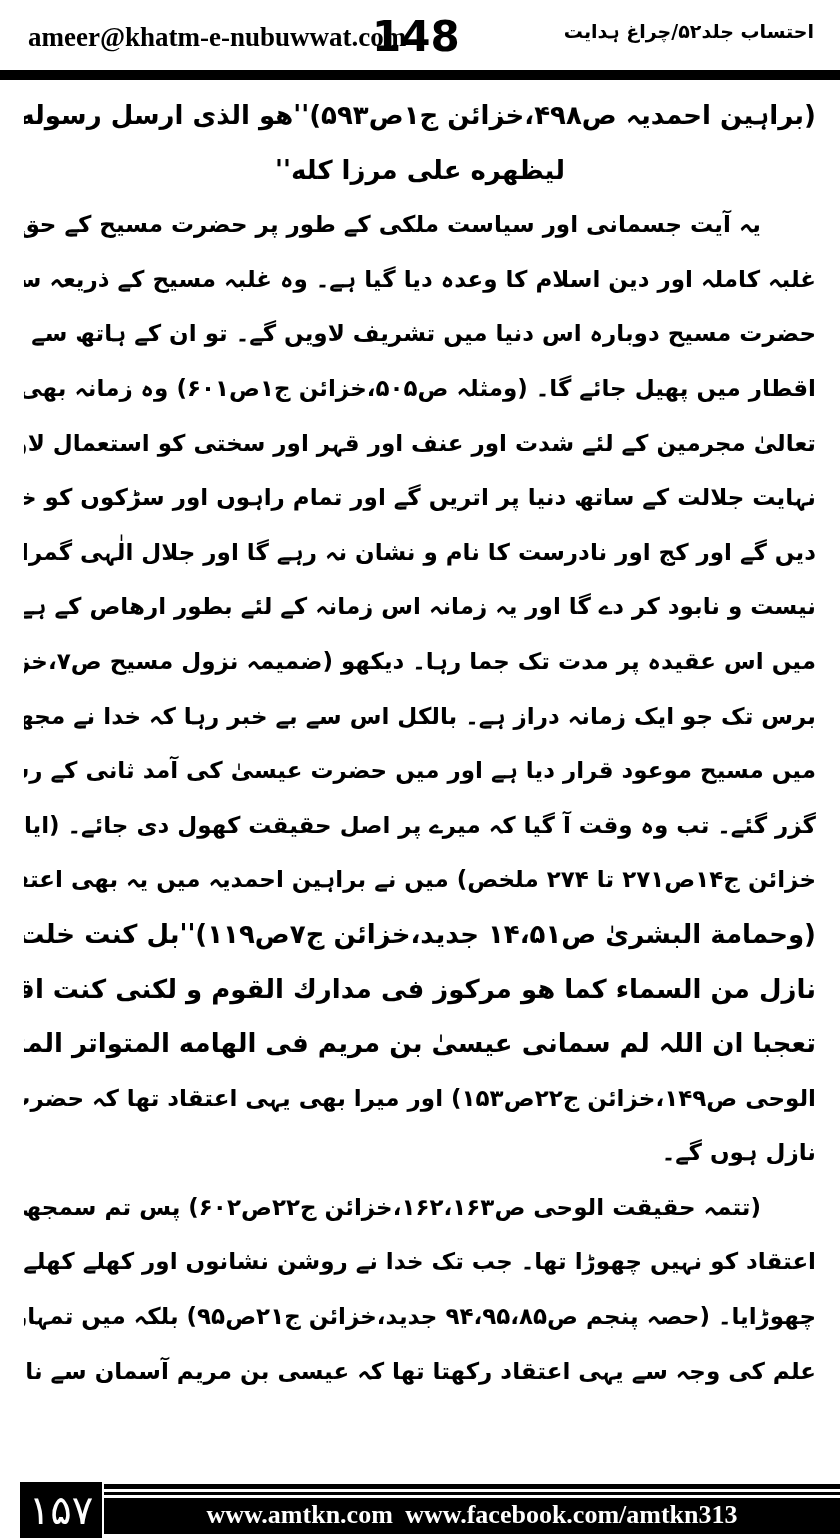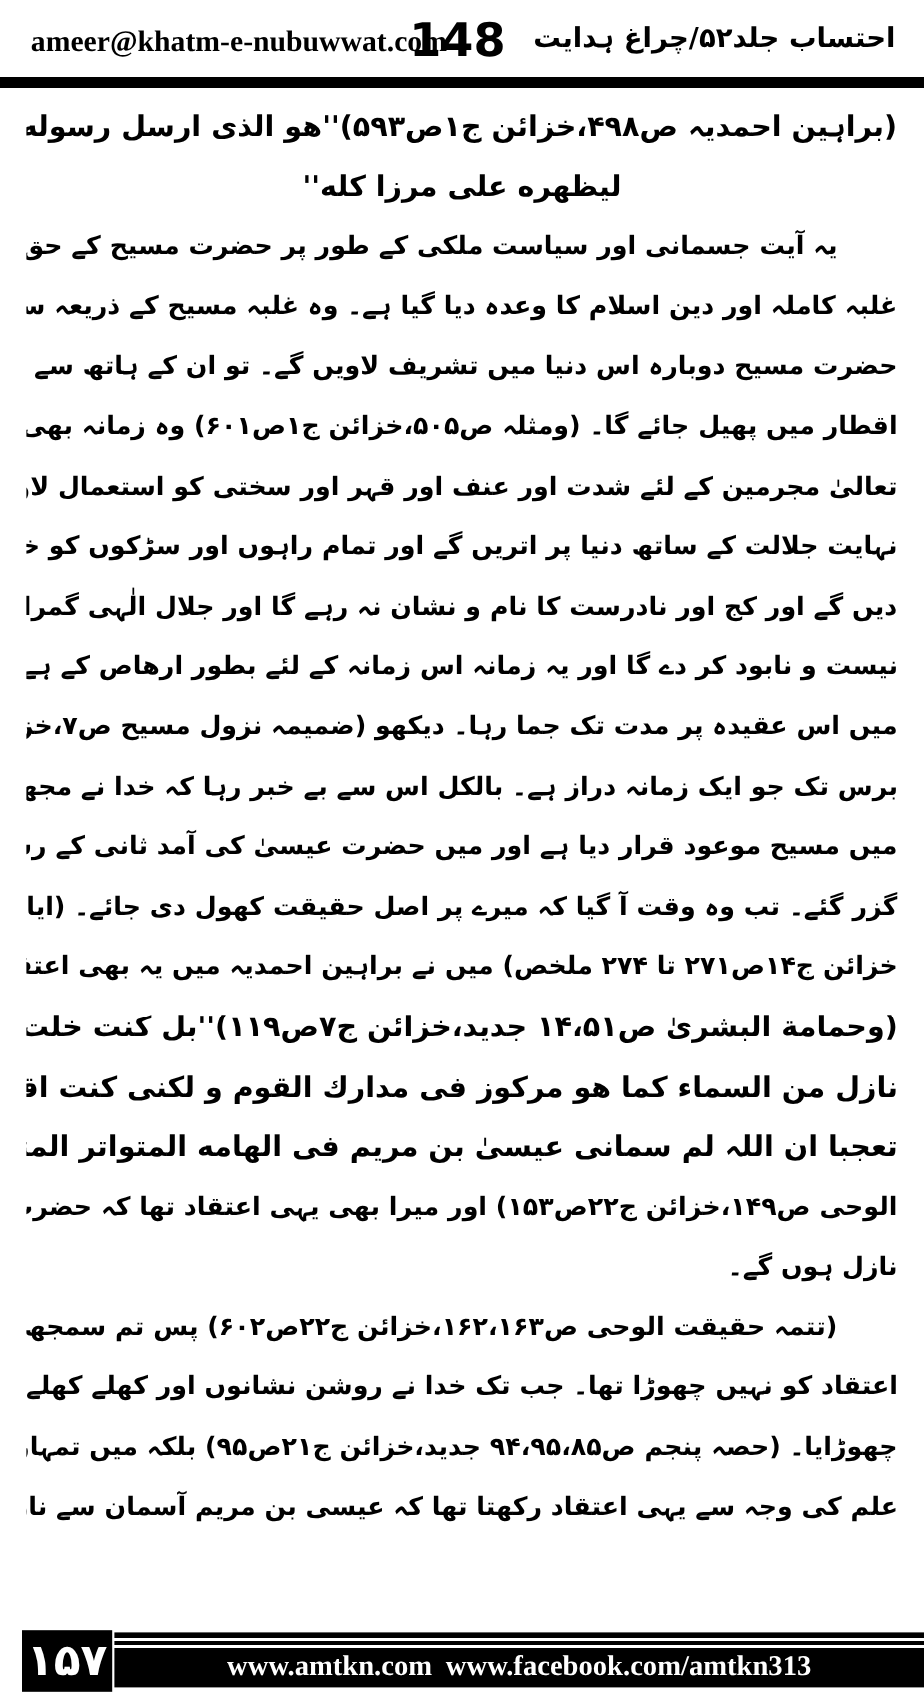--- a/index.html
+++ b/index.html
@@ -19,21 +19,21 @@
     position:absolute; left:28px; top:10px;
     font-family:"Liberation Serif",serif;
     font-weight:700; font-size:27px; letter-spacing:0px;
   }
   .header-pagenum {
     position:absolute; left:372px; top:0px;
     font-size:42px; font-weight:800; direction:rtl;
   }
   .header-title {
     position:absolute; right:26px; top:8px;
-    direction:rtl; font-weight:700; font-size:25px;
+    direction:rtl; font-weight:700; font-size:19px;
   }
   .top-rule {
     position:absolute; top:70px; left:0;
     width:840px; height:10px; background:var(--ink,#000);
   }
   
   .body-text {
     position:absolute; top:88px; left:24px; right:24px;
     direction:rtl;
   }
@@ -47,21 +47,21 @@
   .line.center { text-align:center; text-align-last:center; }
   .line.right  { text-align:right;  text-align-last:right; }
   .line.indent { padding-right:55px; }
   
   .footer { position:absolute; left:0; right:0; top:1480px; height:60px; }
   .footer-pagebox {
     position:absolute; left:20px; top:2px;
     width:82px; height:56px;
     background:var(--ink,#000); color:var(--paper,#fff);
     text-align:center; line-height:56px;
-    font-size:40px; font-weight:700; direction:rtl;
+    font-size:40px; font-weight:400; direction:rtl;
   }
   .footer-bar {
     position:absolute; left:104px; right:0; top:4px; height:50px;
     background:linear-gradient(
       var(--ink,#000) 0 5px,
       var(--paper,#fff) 5px 8px,
       var(--ink,#000) 8px 11px,
       var(--paper,#fff) 11px 14px,
       var(--ink,#000) 14px 100%);
     color:var(--paper,#fff);

